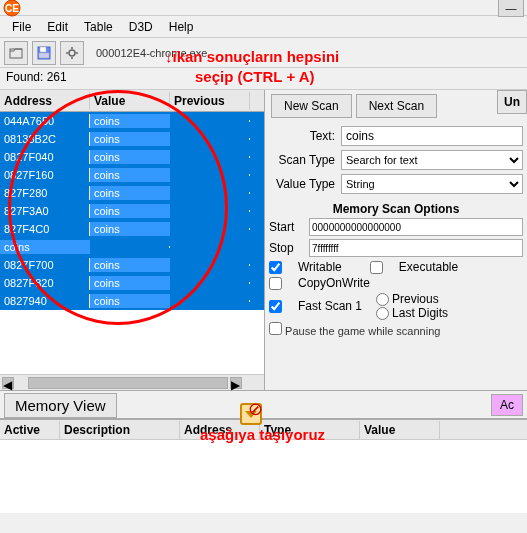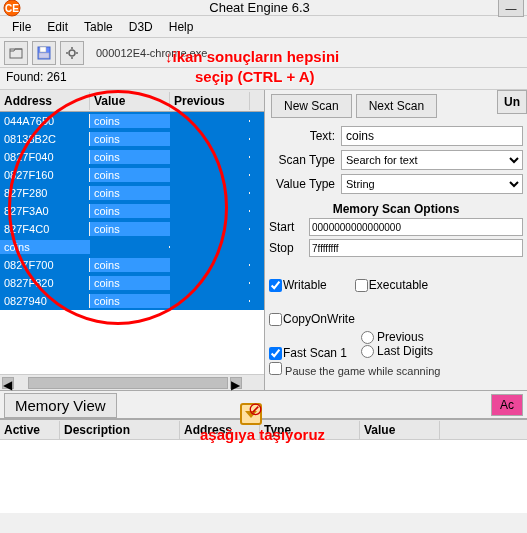--- a/index.html
+++ b/index.html
@@ -240,22 +240,21 @@
     .checkbox-row {
       display: flex;
       align-items: center;
       gap: 8px;
       margin-bottom: 2px;
       font-size: 12px;
     }
     .checkbox-item {
       display: flex;
       align-items: center;
-      gap: 1px;
-      margin-top: 18px;
+      gap: 16px;
     }
     .radio-group {
       display: flex;
       flex-direction: column;
       margin-left: auto;
       font-size: 12px;
     }
     .radio-item {
       display: flex;
       align-items: center;
@@ -377,21 +376,20 @@
 </head>
 <body>
 
 <div class="title-bar">
   <div class="title-bar-icon">
     <svg width="18" height="18" viewBox="0 0 18 18">
       <circle cx="9" cy="9" r="8" fill="#ff6600" stroke="#cc4400" stroke-width="1"></circle>
       <text x="9" y="13" text-anchor="middle" fill="white" font-size="10" font-weight="bold">CE</text>
     </svg>
   </div>
-  <span class="title-bar-title">Cheat Engine 6.3</span>
   <div class="title-bar-controls">
     <button class="title-bar-btn">—</button>
   </div>
 </div>
 
 <div class="menu-bar">
   <span class="menu-item">File</span>
   <span class="menu-item">Edit</span>
   <span class="menu-item">Table</span>
   <span class="menu-item">D3D</span>
@@ -589,21 +587,21 @@
       <input type="checkbox" style="">
       <span>Pause the game while scanning</span>
     </div>
 
   </div>
 </div>
 
 <div style="display:flex; align-items:center; background:#f0f0f0; height:28px; border-top:1px solid #aaa; padding: 2px 4px;">
   <button class="memory-view-btn">Memory View</button>
   <div style="flex:1;"></div>
-  <button style="padding:3px 8px; background:#ec4899; border:1px solid #aaa; font-size:12px; cursor:pointer;">Ac</button>
+  <button style="padding:3px 8px; background:#f0abfc; border:1px solid #aaa; font-size:12px; cursor:pointer;">Ac</button>
 </div>
 
 <div class="bottom-panel">
   <div class="bottom-header">
     <div class="bottom-col-header">Active</div>
     <div class="bottom-col-header">Description</div>
     <div class="bottom-col-header">Address</div>
     <div class="bottom-col-header">Type</div>
     <div class="bottom-col-header">Value</div>
   </div>

